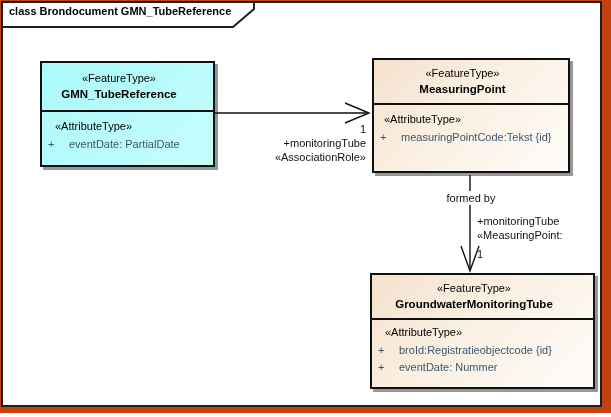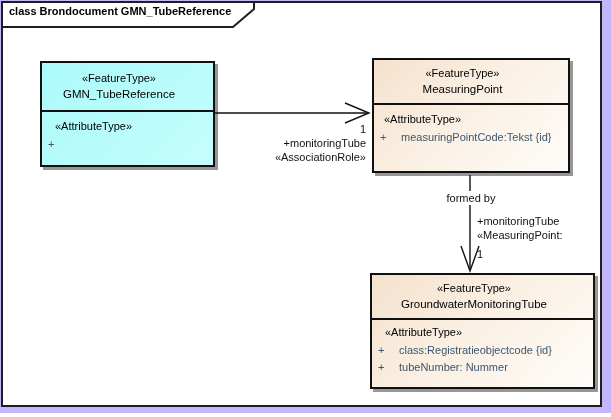--- a/index.html
+++ b/index.html
@@ -1,38 +1,38 @@
 <!DOCTYPE html>
 <html><head>
 <meta charset="utf-8">
 <style>
   html, body { margin:0; padding:0; background:#ffffff; }
   .canvas {
     position:relative; width:611px; height:413px; overflow:hidden;
-    font-family:"Liberation Sans", sans-serif; background:#c4b5fd; color:#000;
+    font-family:"Liberation Sans", sans-serif; background:#c2410c; color:#000;
   }
   .frame {
     position:absolute; left:1px; top:1px; width:601px; height:406px;
     border:2px solid #1f1f1f; box-sizing:border-box; background:#ffffff; z-index:0;
   }
   .tab-text {
     position:absolute; left:9px; top:5px; width:240px; z-index:4;
     font-size:11px; font-weight:bold; white-space:nowrap; color:#000;
   }
   .uml-class {
     position:absolute; box-sizing:border-box; z-index:2;
     border:2px solid #101010; box-shadow:3px 3px 0 #979797;
     font-size:11px;
   }
   .fill-cyan { background:linear-gradient(135deg, #abfafa 0%, #c6fdfd 100%); }
   .fill-tan  { background:linear-gradient(135deg, #f5e1cd 0%, #faf0e3 45%, #fefcf9 100%); }
   .hdr { border-bottom:2px solid #101010; text-align:center; padding:6px 19px 5px 2px; }
   .hdr-tall { padding-top:8px; padding-bottom:7px; }
   .stereo-line { line-height:15px; color:#000; }
-  .cname { line-height:17px; font-weight:normal; font-size:11.5px; color:#000; }
+  .cname { line-height:17px; font-weight:bold; font-size:11.5px; color:#000; }
   .attrs { padding-top:6px; }
   .attr-stereo { padding-left:13px; line-height:16px; margin-bottom:2px; color:#000; }
   .attr-row { display:flex; line-height:17px; color:#3d566e; white-space:nowrap; }
   .attr-vis { width:21px; padding-left:6px; flex:0 0 auto; }
   .overlay { position:absolute; left:0; top:0; z-index:3; }
   .lbl {
     position:absolute; z-index:4; font-size:11px; line-height:14px;
     color:#111; white-space:nowrap;
   }
   .lbl-right { text-align:right; }
@@ -60,20 +60,21 @@
 
   <div class="uml-class fill-cyan" style="left:40px; top:61px; width:175px; height:106px;">
     <div class="hdr hdr-tall">
       <div class="stereo-line">«FeatureType»</div>
       <div class="cname">GMN_TubeReference</div>
     </div>
     <div class="attrs">
       <div class="attr-stereo">«AttributeType»</div>
       <div class="attr-row">
         <span class="attr-vis">+</span>
+        <span>eventDate: PartialDate</span>
       </div>
     </div>
   </div>
 
   <div class="uml-class fill-tan" style="left:372px; top:58px; width:198px; height:115px;">
     <div class="hdr">
       <div class="stereo-line">«FeatureType»</div>
       <div class="cname">MeasuringPoint</div>
     </div>
     <div class="attrs">
@@ -87,25 +88,25 @@
 
   <div class="uml-class fill-tan" style="left:370px; top:273px; width:225px; height:116px;">
     <div class="hdr">
       <div class="stereo-line">«FeatureType»</div>
       <div class="cname">GroundwaterMonitoringTube</div>
     </div>
     <div class="attrs" style="padding-top:4px;">
       <div class="attr-stereo">«AttributeType»</div>
       <div class="attr-row">
         <span class="attr-vis">+</span>
-        <span>class:Registratieobjectcode {id}</span>
+        <span>broId:Registratieobjectcode {id}</span>
       </div>
       <div class="attr-row">
         <span class="attr-vis">+</span>
-        <span>tubeNumber: Nummer</span>
+        <span>eventDate: Nummer</span>
       </div>
     </div>
   </div>
 
   <div class="lbl lbl-right" style="left:216px; top:122px; width:150px;">
     <div>1</div>
     <div>+monitoringTube</div>
     <div>«AssociationRole»</div>
   </div>
 

